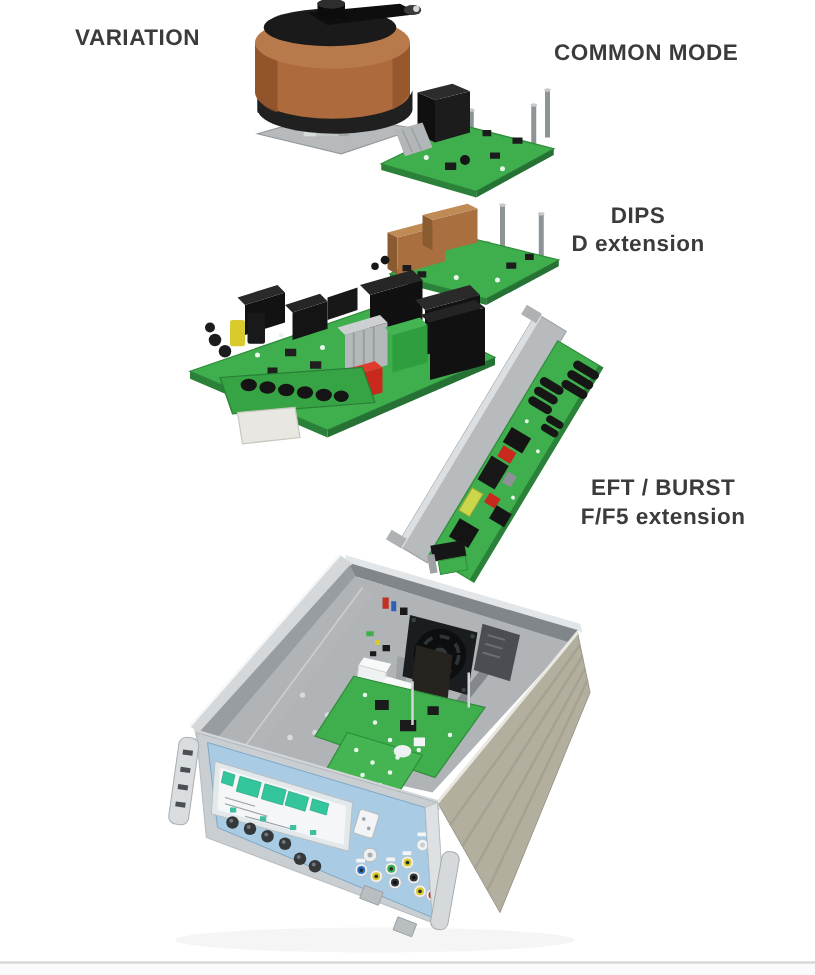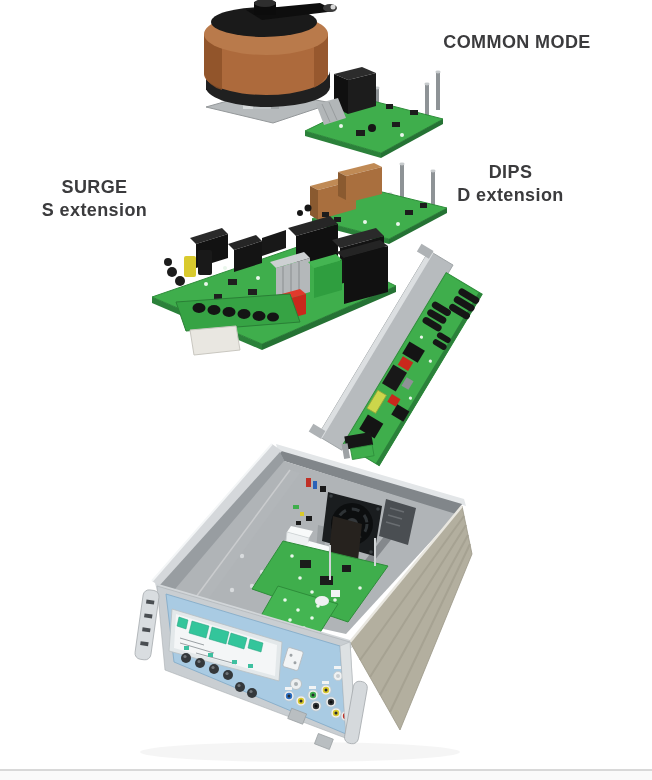--- a/index.html
+++ b/index.html
@@ -394,31 +394,32 @@
     </g>
 
     <g transform="rotate(-10 360 445)">
       <rect x="346" y="434" width="27" height="13" fill="#161616"></rect>
       <rect x="350" y="447" width="22" height="11" fill="#3fae4c" stroke="#2e8d3a" stroke-width="0.8"></rect>
       <rect x="342" y="441" width="6" height="15" fill="#9ea2a5"></rect>
     </g>
   </svg>
 
   <div class="module-label" style="left:25px;top:19px;width:170px;">
+    <span>VARIATION</span>
   </div>
 
   <div class="module-label" style="left:412px;top:31px;width:210px;">
     <span>COMMON MODE</span>
   </div>
 
-  <div class="module-label" style="left:12px;top:176px;width:165px;">
-    <span>SURGE</span>
-    <span>S extension</span>
-  </div>
 
   <div class="module-label" style="left:428px;top:161px;width:165px;">
     <span>DIPS</span>
     <span>D extension</span>
   </div>
 
+  <div class="module-label" style="left:438px;top:379px;width:185px;">
+    <span>EFT / BURST</span>
+    <span>F/F5 extension</span>
+  </div>
 
   <div class="page-footer"></div>
 </div>
 
 </body></html>

